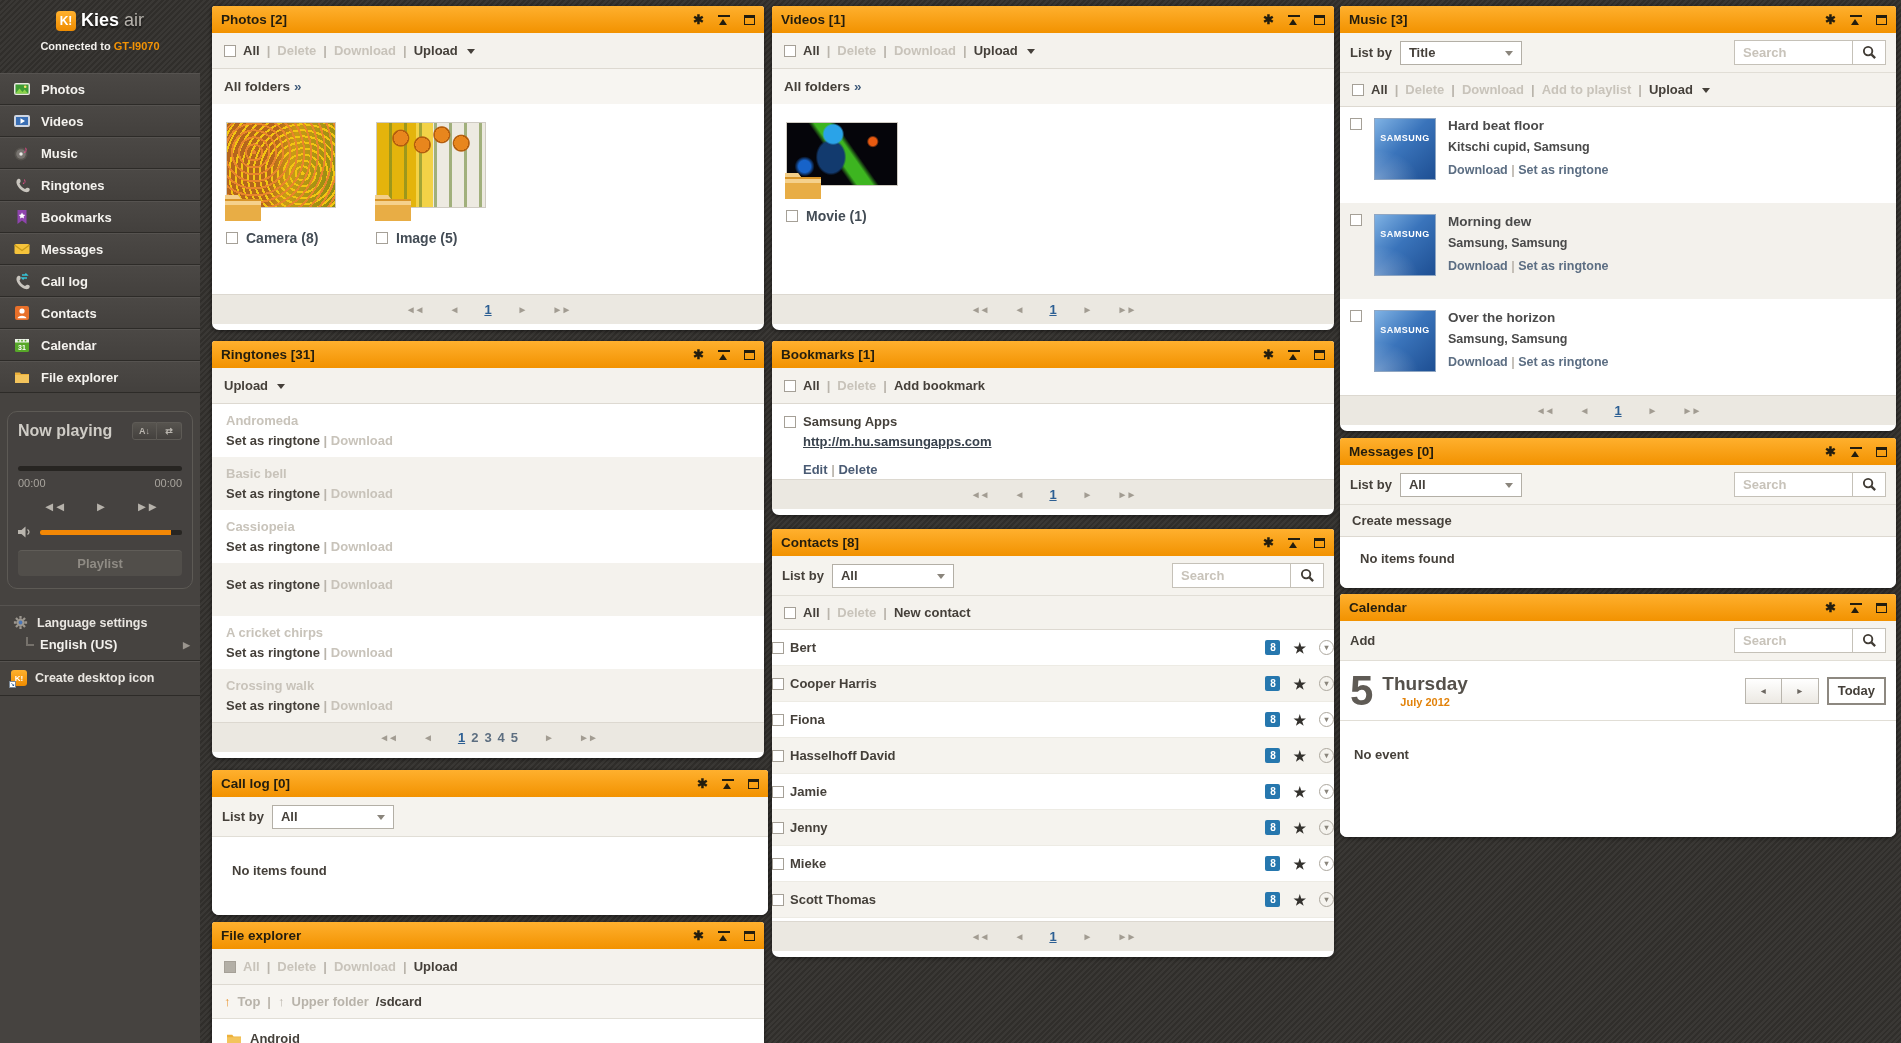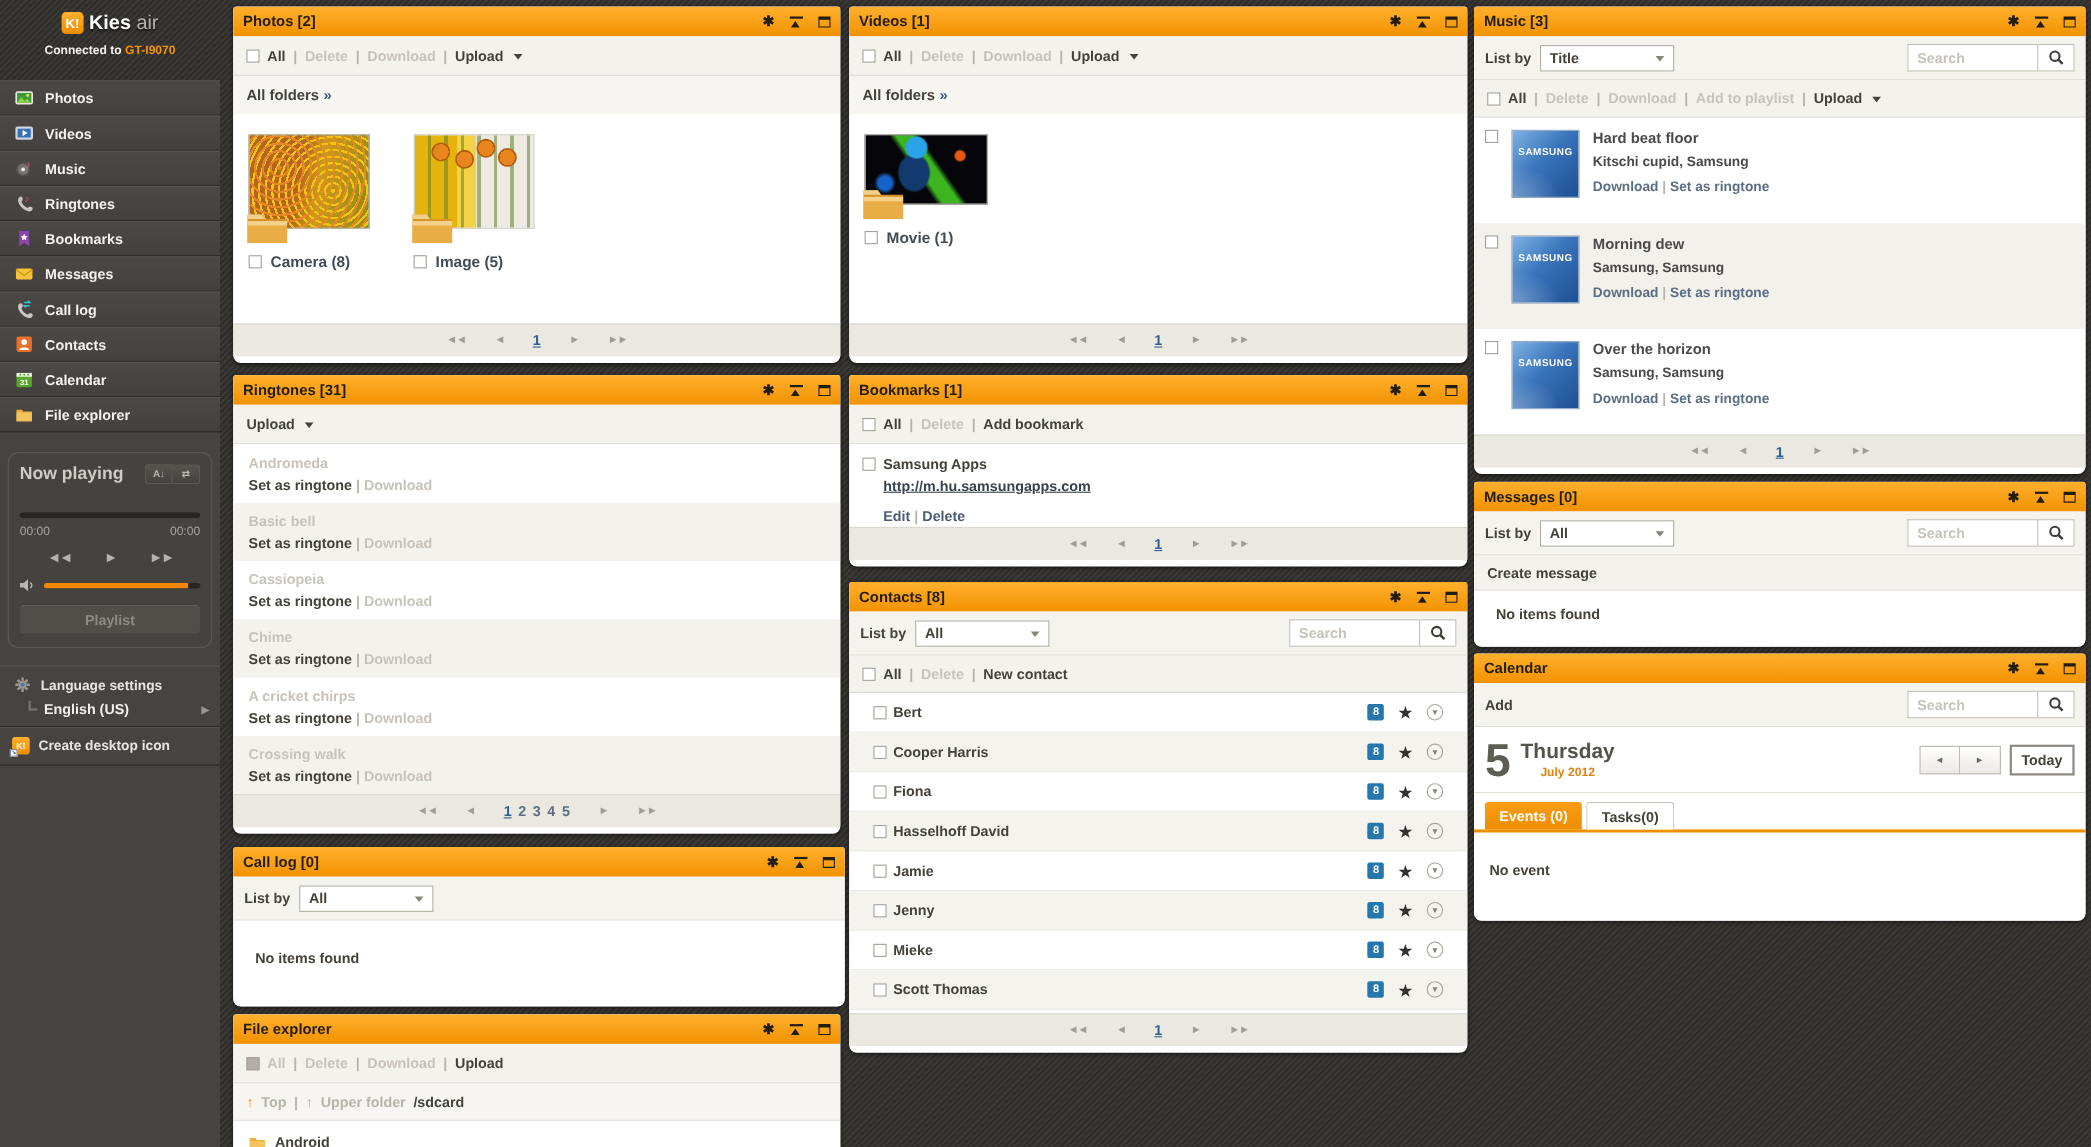--- a/index.html
+++ b/index.html
@@ -124,21 +124,21 @@
     display:flex;align-items:center;justify-content:center;padding:0;}
   .track{display:flex;gap:12px;padding:11px 10px 0 10px;height:96px;}
   .track.alt{background:#f3f1ec;}
   .album{width:62px;height:62px;border:1px solid #8fa6c2;position:relative;flex:0 0 62px;
     background:radial-gradient(120% 80% at 0% 100%,rgba(255,255,255,.3),rgba(0,0,0,0) 60%),
     linear-gradient(135deg,#7fb2e4 0%,#3a74bb 45%,#1e4f93 100%);}
   .album b{position:absolute;left:0;right:0;top:14px;text-align:center;color:#fff;font-size:9px;letter-spacing:.5px;}
   .t-title{font-size:13.5px;font-weight:bold;color:#4a4a4a;}
   .t-artist{margin-top:7px;font-size:12.5px;font-weight:bold;color:#4a4a4a;}
   .t-links{margin-top:9px;font-size:12.5px;font-weight:bold;color:#5c6e83;}
-  .crow{height:36px;display:flex;align-items:center;gap:6px;padding:0 22px;border-bottom:1px solid #edebe4;
+  .crow{height:36px;display:flex;align-items:center;gap:6px;padding:0 0;border-bottom:1px solid #edebe4;
     font-size:13px;font-weight:bold;color:#45403a;}
   .crow.alt{background:#f5f3ee;}
   .cic{margin-left:auto;display:flex;align-items:center;gap:13px;}
   .badge8{width:15px;height:15px;background:#2677ae;color:#fff;font-size:10px;font-weight:bold;
     display:flex;align-items:center;justify-content:center;border-radius:2px;cursor:pointer;}
   .star{color:#33312d;font-size:14px;cursor:pointer;}
   .expd{width:15px;height:15px;border:1px solid #aca79e;border-radius:50%;color:#8a857c;font-size:8px;
     display:flex;align-items:center;justify-content:center;cursor:pointer;}
   .bk-item{padding:10px 14px 0 12px;}
   .bk-name{display:flex;align-items:center;gap:7px;font-size:13px;font-weight:bold;color:#45403a;}
@@ -416,21 +416,20 @@
       </div>
       <div class="ring-row alt">
         <div class="ring-title">Basic bell</div>
         <div class="ring-links"><span>Set as ringtone</span> <span class="sep">|</span> <span class="dl">Download</span></div>
       </div>
       <div class="ring-row">
         <div class="ring-title">Cassiopeia</div>
         <div class="ring-links"><span>Set as ringtone</span> <span class="sep">|</span> <span class="dl">Download</span></div>
       </div>
       <div class="ring-row alt">
-        <div class="ring-title">Chime</div>
         <div class="ring-links"><span>Set as ringtone</span> <span class="sep">|</span> <span class="dl">Download</span></div>
       </div>
       <div class="ring-row">
         <div class="ring-title">A cricket chirps</div>
         <div class="ring-links"><span>Set as ringtone</span> <span class="sep">|</span> <span class="dl">Download</span></div>
       </div>
       <div class="ring-row alt">
         <div class="ring-title">Crossing walk</div>
         <div class="ring-links"><span>Set as ringtone</span> <span class="sep">|</span> <span class="dl">Download</span></div>
       </div>
@@ -890,22 +889,18 @@
         <div class="cal-month">July 2012</div>
       </span>
       <span class="cal-nav">
         <span class="cal-btns">
           <span class="cal-btn">◂</span>
           <span class="cal-btn">▸</span>
         </span>
         <span class="today">Today</span>
       </span>
     </div>
-    <div class="tabs">
-      <span class="tab on">Events (0)</span>
-      <span class="tab off">Tasks(0)</span>
-    </div>
     <div class="p-body">
         <div class="empty" style="padding-left:14px;">No event</div>
       </div>
   </div>
 
 </div>
 
 </body></html>

